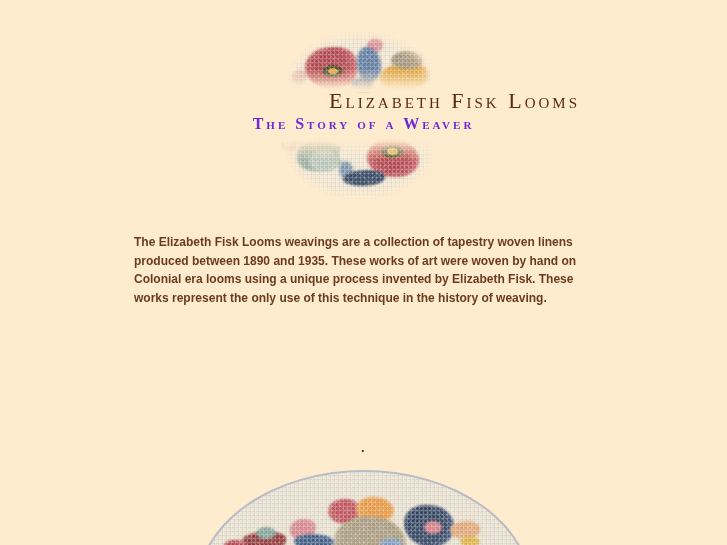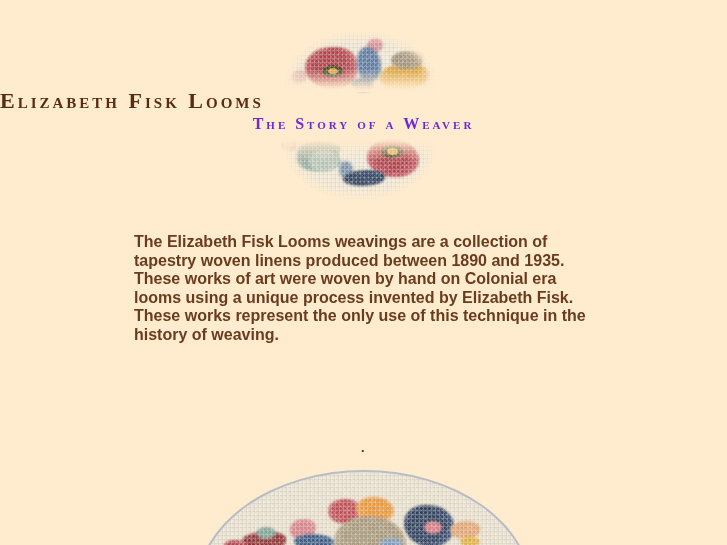--- a/index.html
+++ b/index.html
@@ -46,44 +46,44 @@
   .arc-top::after{
     background:linear-gradient(to bottom, rgba(255,235,205,0) 62%, rgba(255,235,205,.55) 82%, rgba(255,235,205,.95) 100%);
   }
   .arc-bottom::after{
     background:linear-gradient(to top, rgba(255,235,205,0) 62%, rgba(255,235,205,.55) 82%, rgba(255,235,205,.95) 100%);
   }
 
   
   .logo-title{
     position:absolute;left:0;top:91px;width:580px;
-    text-align:left;
+    text-align:right;
     font-family:"Liberation Serif",serif;
     font-variant:small-caps;
-    font-weight:700;
+    font-weight:400;
     font-size:22px;line-height:20px;
     letter-spacing:3px;
     color:#592b15;
   }
   .logo-subtitle{
     position:absolute;left:0;top:116px;width:727px;
     text-align:center;
     font-family:"Liberation Serif",serif;
     font-variant:small-caps;
     font-weight:700;
     font-size:16px;line-height:15px;
     letter-spacing:3px;
     color:#6d28d9;
   }
 
   
   .intro{
     position:absolute;left:134px;top:233px;width:468px;
     color:#6a3c1f;
-    font-size:16px;line-height:18.5px;
+    font-size:12px;line-height:18.5px;
     font-weight:700;
   }
   .intro p{margin:0 0 12px 0;}
   .stray-dot{
     position:absolute;left:361px;top:441px;
     color:#5a2b15;font-size:13px;font-weight:700;line-height:13px;
   }
 
   
   .oval{

